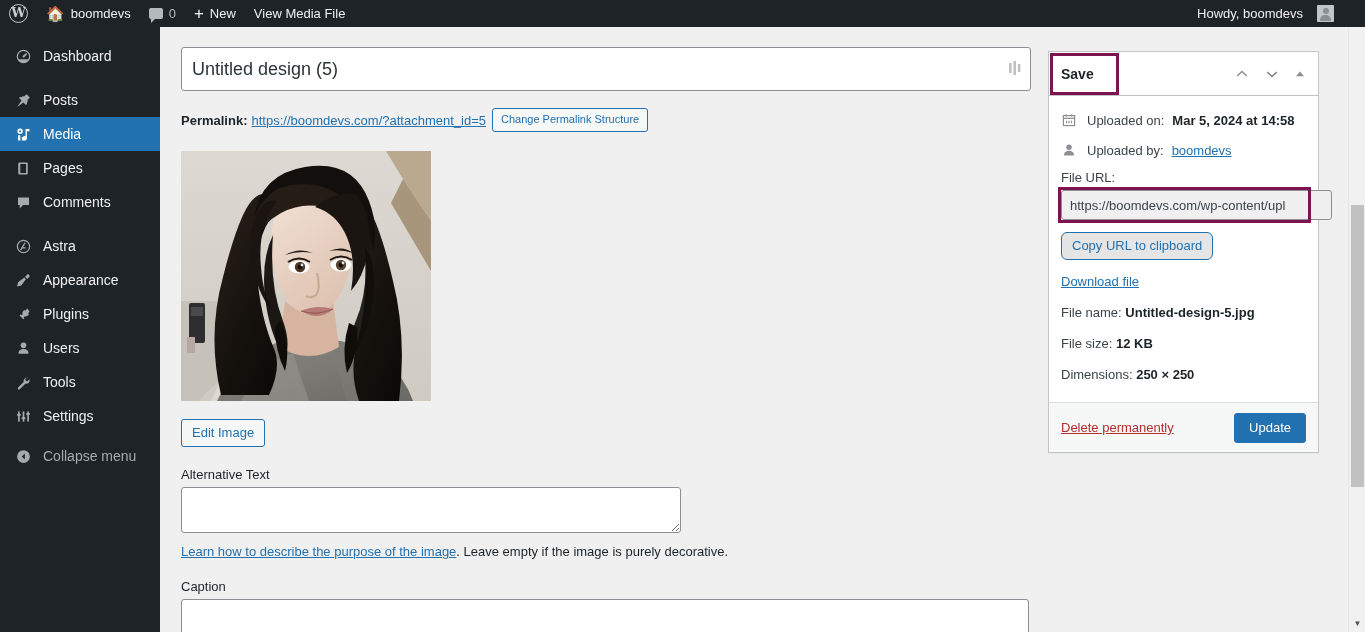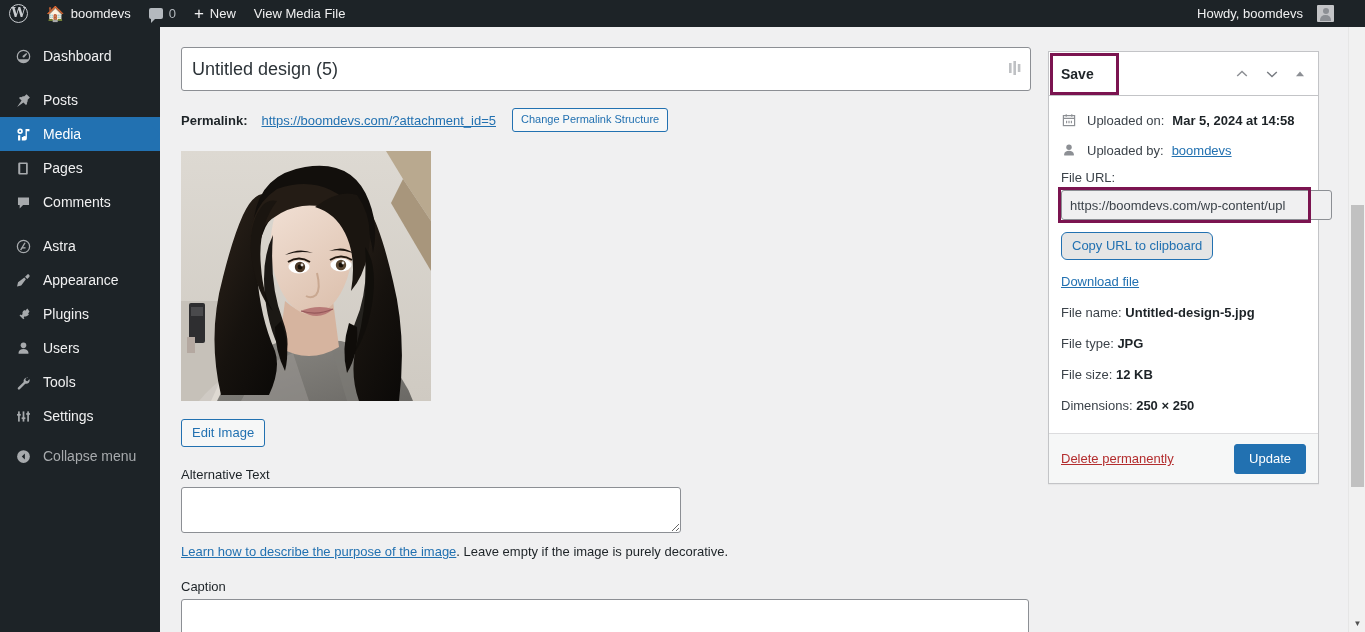--- a/index.html
+++ b/index.html
@@ -115,21 +115,21 @@
     background: #fff; color: #2c3338;
     font-family: "Liberation Sans", sans-serif; outline: none;
   }
   .dir-icon {
     position: absolute; right: 9px; top: 13px;
     width: 14px; height: 16px; opacity: .55;
   }
 
   
   .permalink-row {
-    display: flex; align-items: center; gap: 10px;
+    display: flex; align-items: center; gap: 0;
     margin-top: 17px; font-size: 13px; color: #1d2327;
   }
   .permalink-row .plabel { font-weight: bold; margin-right: 4px; }
   .permalink-link {
     color: #2271b1; text-decoration: underline; margin-right: 6px;
   }
   .btn-small {
     font-size: 11px; line-height: 1;
     padding: 5px 8px 6px;
     background: #f6f7f7; border: 1px solid #2271b1; border-radius: 3px;
@@ -586,24 +586,20 @@
 
           <button class="btn-copy">Copy URL to clipboard</button>
 
           <div><a class="dl-link">Download file</a></div>
 
           <div class="meta-line">
             <span>File name:</span>
             <b>Untitled-design-5.jpg</b>
           </div>
           <div class="meta-line">
-            <span>File type:</span>
-            <b>JPG</b>
-          </div>
-          <div class="meta-line">
             <span>File size:</span>
             <b>12 KB</b>
           </div>
           <div class="meta-line" style="margin-bottom:16px">
             <span>Dimensions:</span>
             <b>250 × 250</b>
           </div>
         </div>
 
         <div class="pb-footer">

